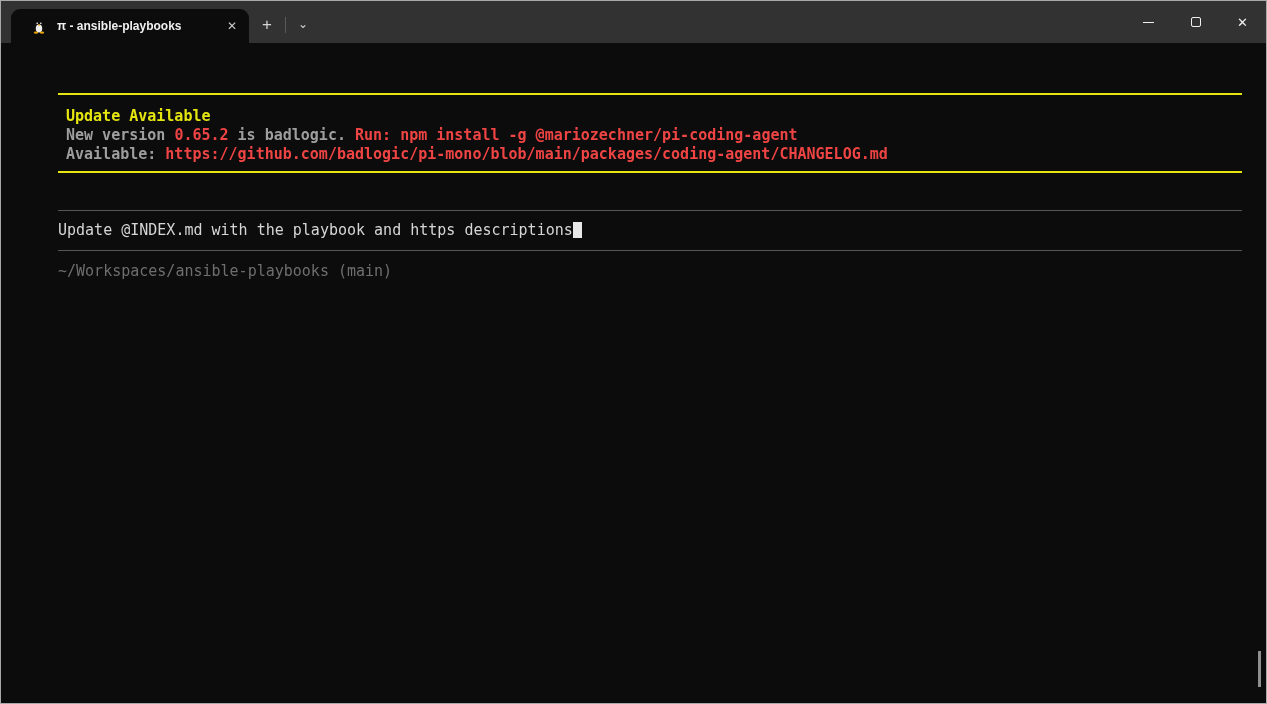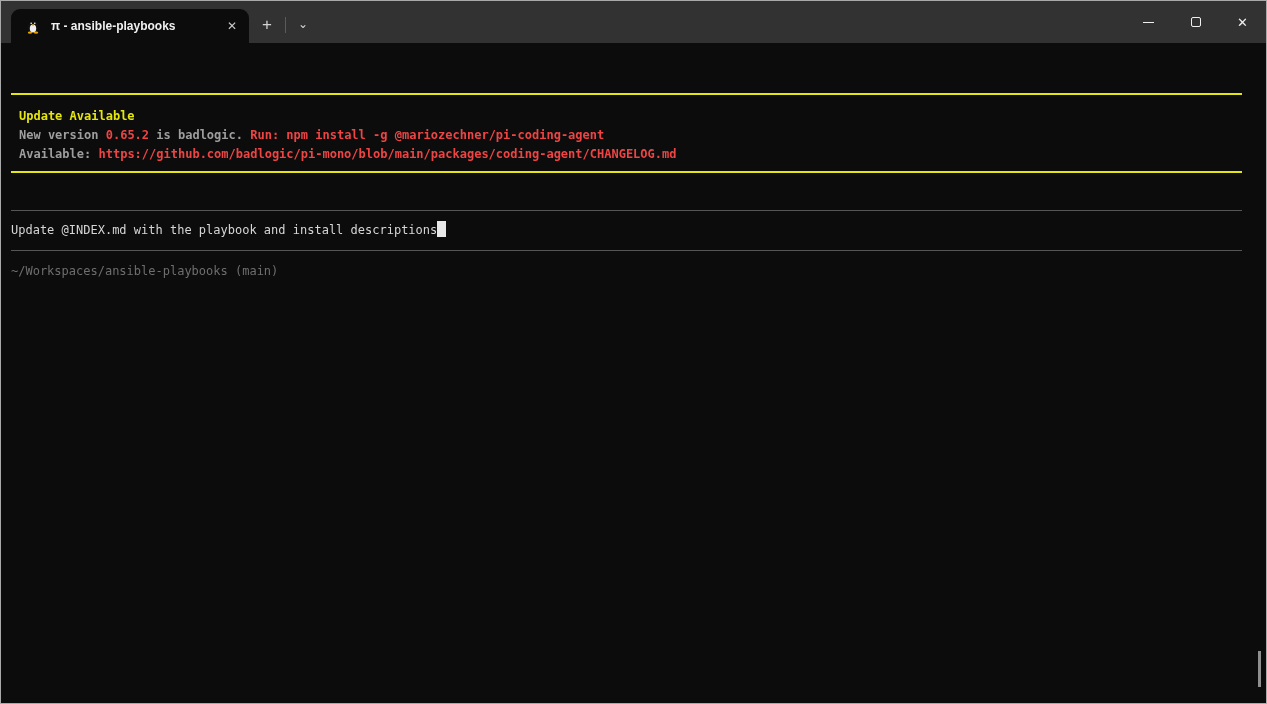--- a/index.html
+++ b/index.html
@@ -16,21 +16,21 @@
 
   
   .titlebar {
     height:42px; background:#323232;
     display:flex; align-items:flex-end;
   }
   .tab {
     margin-left:10px; width:238px; height:34px;
     background:#0c0c0c; border-radius:9px 9px 0 0;
     display:flex; align-items:center;
-    padding:0 6px 0 14px;
+    padding:0 6px 0 20px;
     cursor:default;
   }
   .tab-icon { width:16px; height:16px; flex:0 0 auto; }
   .tab-title {
     flex:1; margin-left:10px;
     color:#f0f0f0; font-size:12px; font-weight:600;
     white-space:nowrap; overflow:hidden;
   }
   .tab-close {
     color:#c9c9c9; font-size:12px; width:22px; height:22px;
@@ -55,22 +55,23 @@
     display:flex; align-items:center; justify-content:center;
     color:#ffffff;
   }
   .min-glyph { display:inline-block; width:11px; border-top:1px solid #f0f0f0; }
   .max-glyph { display:inline-block; width:10px; height:10px; border:1px solid #f0f0f0; border-radius:2px; }
   .close-glyph { font-size:13px; font-weight:300; color:#f0f0f0; }
 
   
   .term {
     font-family:"DejaVu Sans Mono", monospace;
-    font-size:12px; line-height:19px;
+    font-size:15px; line-height:19px;
     color:#d6d6d6;
+    margin-left:47px;
   }
   .update-banner {
     margin:50px 24px 0 10px;
     border-top:2px solid #e5e510;
     border-bottom:2px solid #e5e510;
     padding:12px 0 7px 8px;
   }
   .update-title { color:#e5e510; font-weight:bold; }
   .fg-gray { color:#9e9e9e;font-weight:bold; }
   .fg-teal { color:#ef4444;font-weight:bold; }
@@ -135,21 +136,21 @@
   </div>
 
   <div class="term">
 
     <div class="update-banner">
       <div class="update-title">Update Available</div>
       <div><span class="fg-gray">New version </span><span class="fg-teal">0.65.2</span><span class="fg-gray"> is badlogic. </span><span class="fg-teal">Run: npm install -g @mariozechner/pi-coding-agent</span></div>
       <div><span class="fg-gray">Available: </span><span class="fg-teal">https://github.com/badlogic/pi-mono/blob/main/packages/coding-agent/CHANGELOG.md</span></div>
     </div>
 
-    <div class="prompt-box"><span>Update @INDEX.md with the playbook and install descriptions</span><span class="cursor"></span></div>
+    <div class="prompt-box"><span>Update @INDEX.md with the playbook and https descriptions</span><span class="cursor"></span></div>
 
     <div class="statusbar">
       <div>~/Workspaces/ansible-playbooks (main)</div>
     </div>
 
   </div>
 
   <div class="scroll-thumb"></div>
 
 </div>

